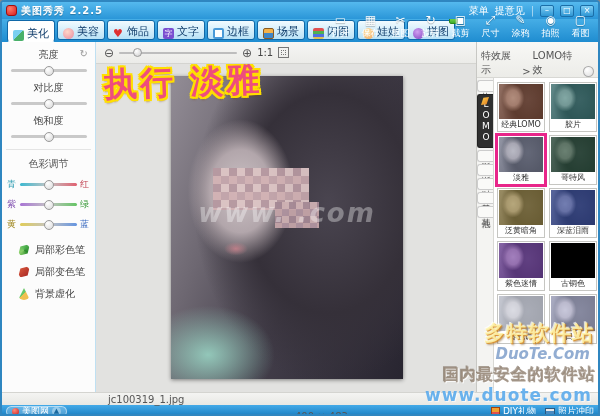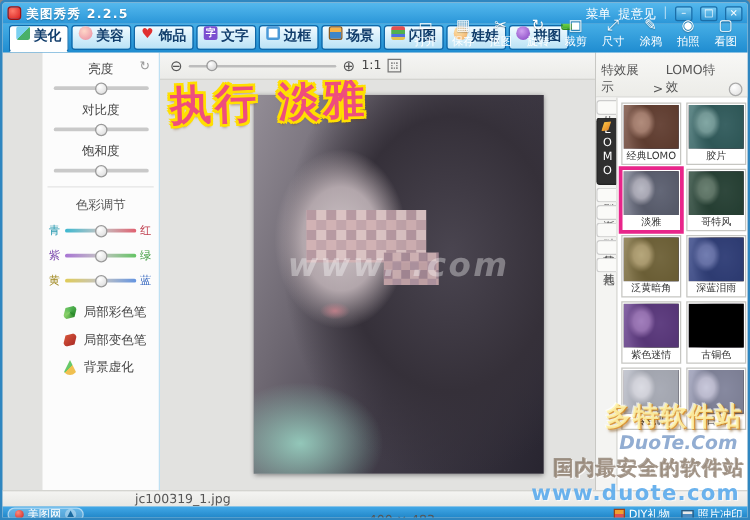--- a/index.html
+++ b/index.html
@@ -18,21 +18,21 @@
   .title-link { cursor:pointer; }
   .title-sep { color:rgba(255,255,255,.6); }
   .winbtn { width:14px; height:12px; border:1px solid #1b6ea8; border-radius:2px;
             background:linear-gradient(#7ecdf4,#2e96d4); color:#fff; font-size:8px; line-height:10px;
             text-align:center; }
 
   
   .tabbar { height:23px; background:linear-gradient(#46aee6,#1f8cd0); display:flex; align-items:flex-end;
             padding:0 0 0 5px; position:relative; z-index:4; }
   .tabs { display:flex; gap:2px; }
-  .tab { height:20px; display:flex; align-items:flex-start; gap:3px; padding:0 5px; font-size:11px; font-weight:bold;
+  .tab { height:20px; display:flex; align-items:flex-end; gap:3px; padding:0 5px; font-size:11px; font-weight:normal;
          color:#123e6c; background:linear-gradient(#f2fbff,#b9e2f6); border:1px solid #1068a8;
          border-radius:3px; white-space:nowrap; position:relative; }
   .tab.active { background:#fff; height:22px; border-bottom-color:#fff; }
   .tab-icon { width:11px; height:11px; border-radius:2px; display:inline-block; }
   .beautify-icon { background:linear-gradient(135deg,#7ad0f0 50%,#49b06a 50%); }
   .makeup-icon { background:radial-gradient(circle at 40% 35%,#ffd7c8,#e88aa0); border-radius:50%; }
   .accessories-icon { background:none; } .accessories-icon::before { content:"♥"; color:#e03030; font-size:11px; line-height:11px; display:block; }
   .text-icon { background:#7a4fd0; } .text-icon::before { content:"字"; color:#fff; font-size:8px; line-height:11px; display:block; text-align:center; }
   .frame-icon { background:#fff; border:2px solid #4a9ad8; }
   .scene-icon { background:linear-gradient(#f4b24a 40%,#3e86c8 40%); border:1px solid #8a5a20; }
@@ -48,21 +48,21 @@
   .qt-icon { font-size:12px; line-height:13px; height:13px; text-shadow:0 1px 1px rgba(0,0,0,.3); }
   .open-icon::before{content:"▭";} .save-icon::before{content:"▦";} .cutout-icon::before{content:"✂";}
   .rotate-icon::before{content:"↻";} .crop-icon::before{content:"▣";} .size-icon::before{content:"⤢";}
   .doodle-icon::before{content:"✎";} .camera-icon::before{content:"◉";} .viewer-icon::before{content:"▢";}
 
   
   .main-row { display:flex; height:350px; }
 
   
   .sidebar { width:94px; background:#fcfcfc; border-right:1px solid #bfe0f2; font-size:10px; color:#444;
-             display:flex; flex-direction:column;margin-left:32px; }
+             display:flex; flex-direction:column; }
   .side-row { display:flex; align-items:center; justify-content:center; position:relative; margin-top:6px; }
   .reset-icon { position:absolute; right:7px; top:0; color:#999; font-size:10px; line-height:11px; }
   .slider { width:76px; height:9px; margin:4px auto 0; position:relative; }
   .slider .track { position:absolute; top:3px; left:0; right:0; height:3px; border-radius:2px; background:#c9c9c9; }
   .slider .handle { position:absolute; top:0; left:50%; margin-left:-5px; width:10px; height:10px; border-radius:50%;
                     background:radial-gradient(circle at 35% 30%,#fff,#d8d8d8); border:1px solid #9a9a9a; }
   .divider { height:1px; background:#e4e4e4; margin:8px 4px 0; }
   .section-label { text-align:center; margin-top:7px; color:#555; }
   .color-row { display:flex; align-items:center; margin:7px 5px 0; gap:3px; }
   .color-row .end-label { width:10px; font-size:9px; }

